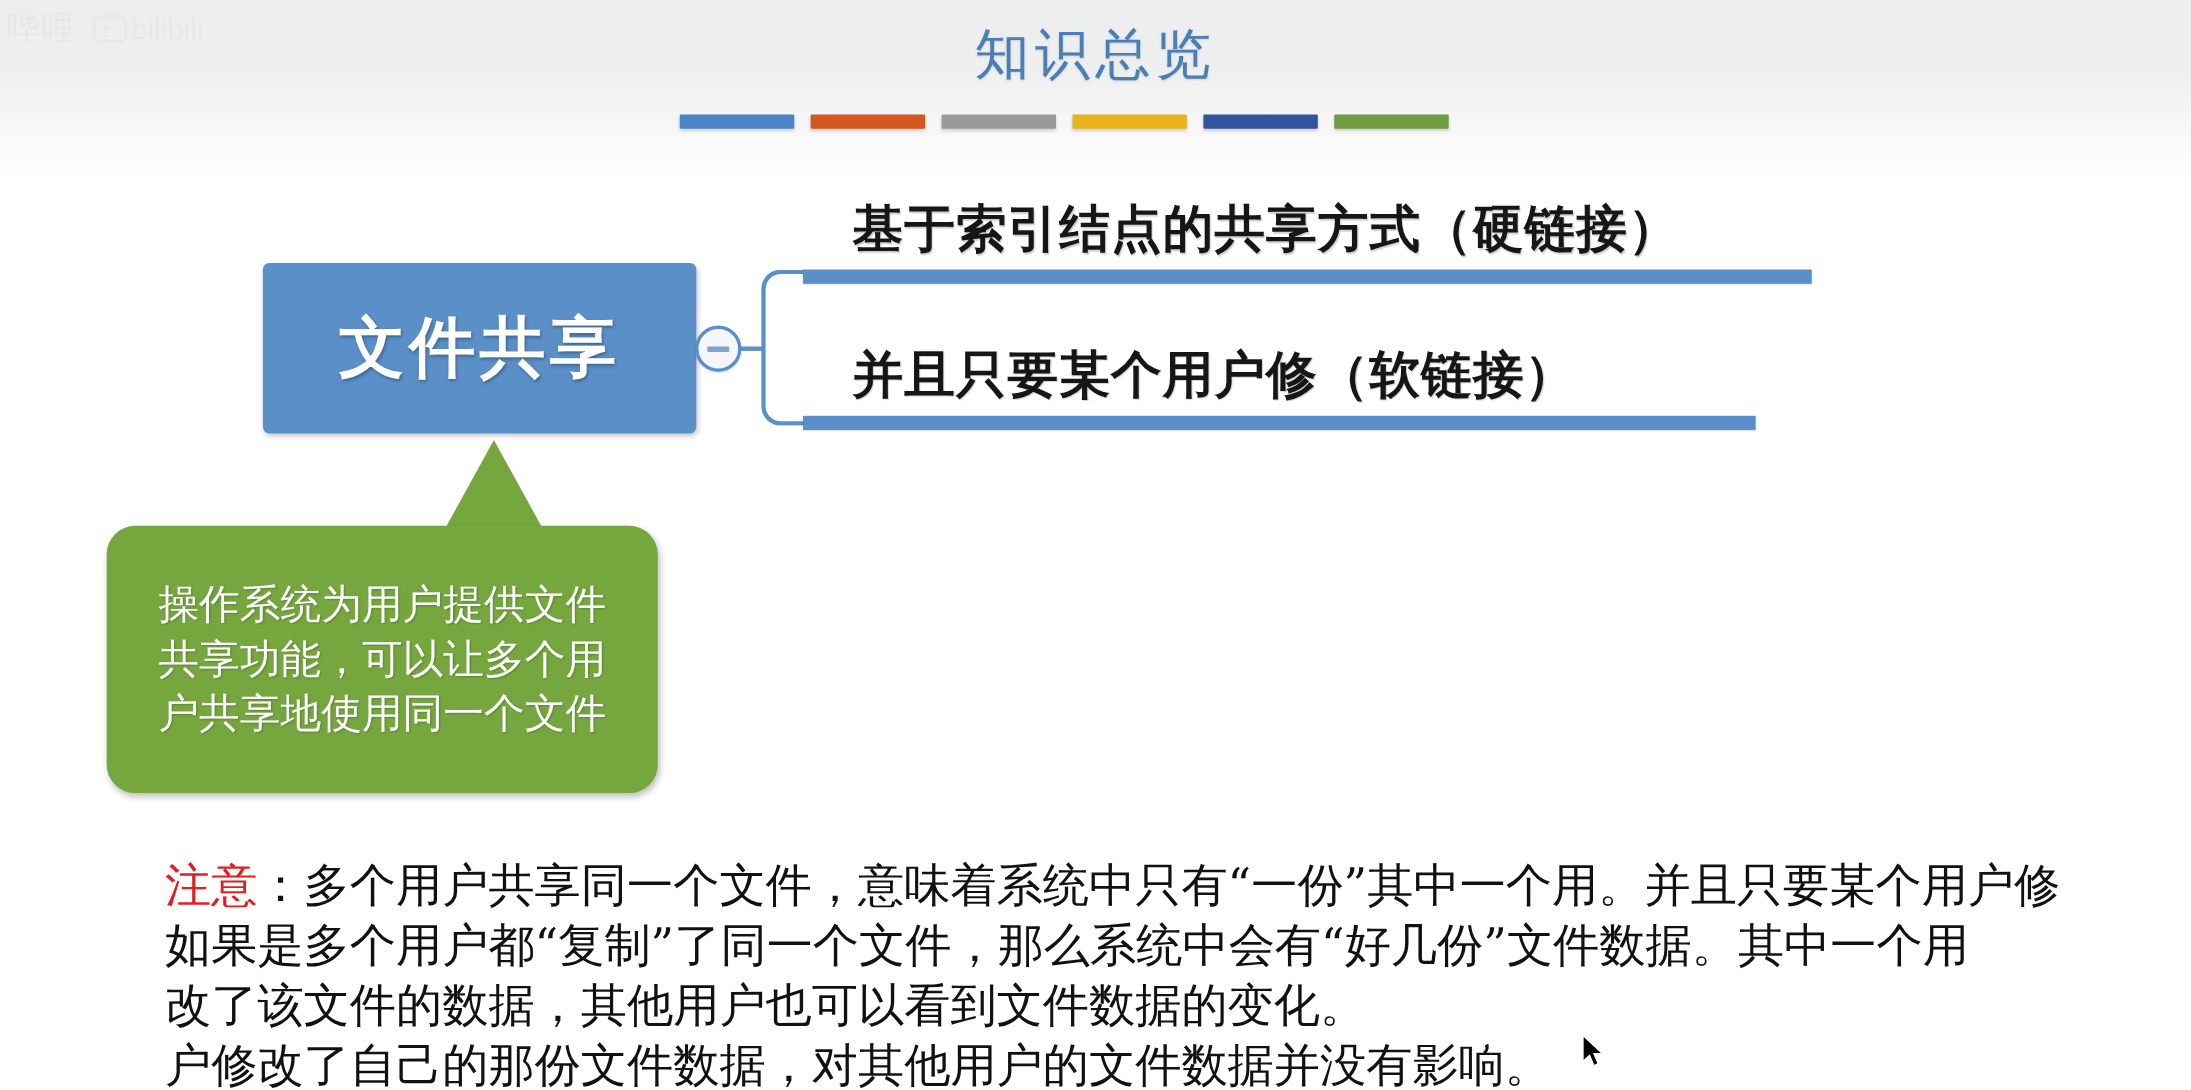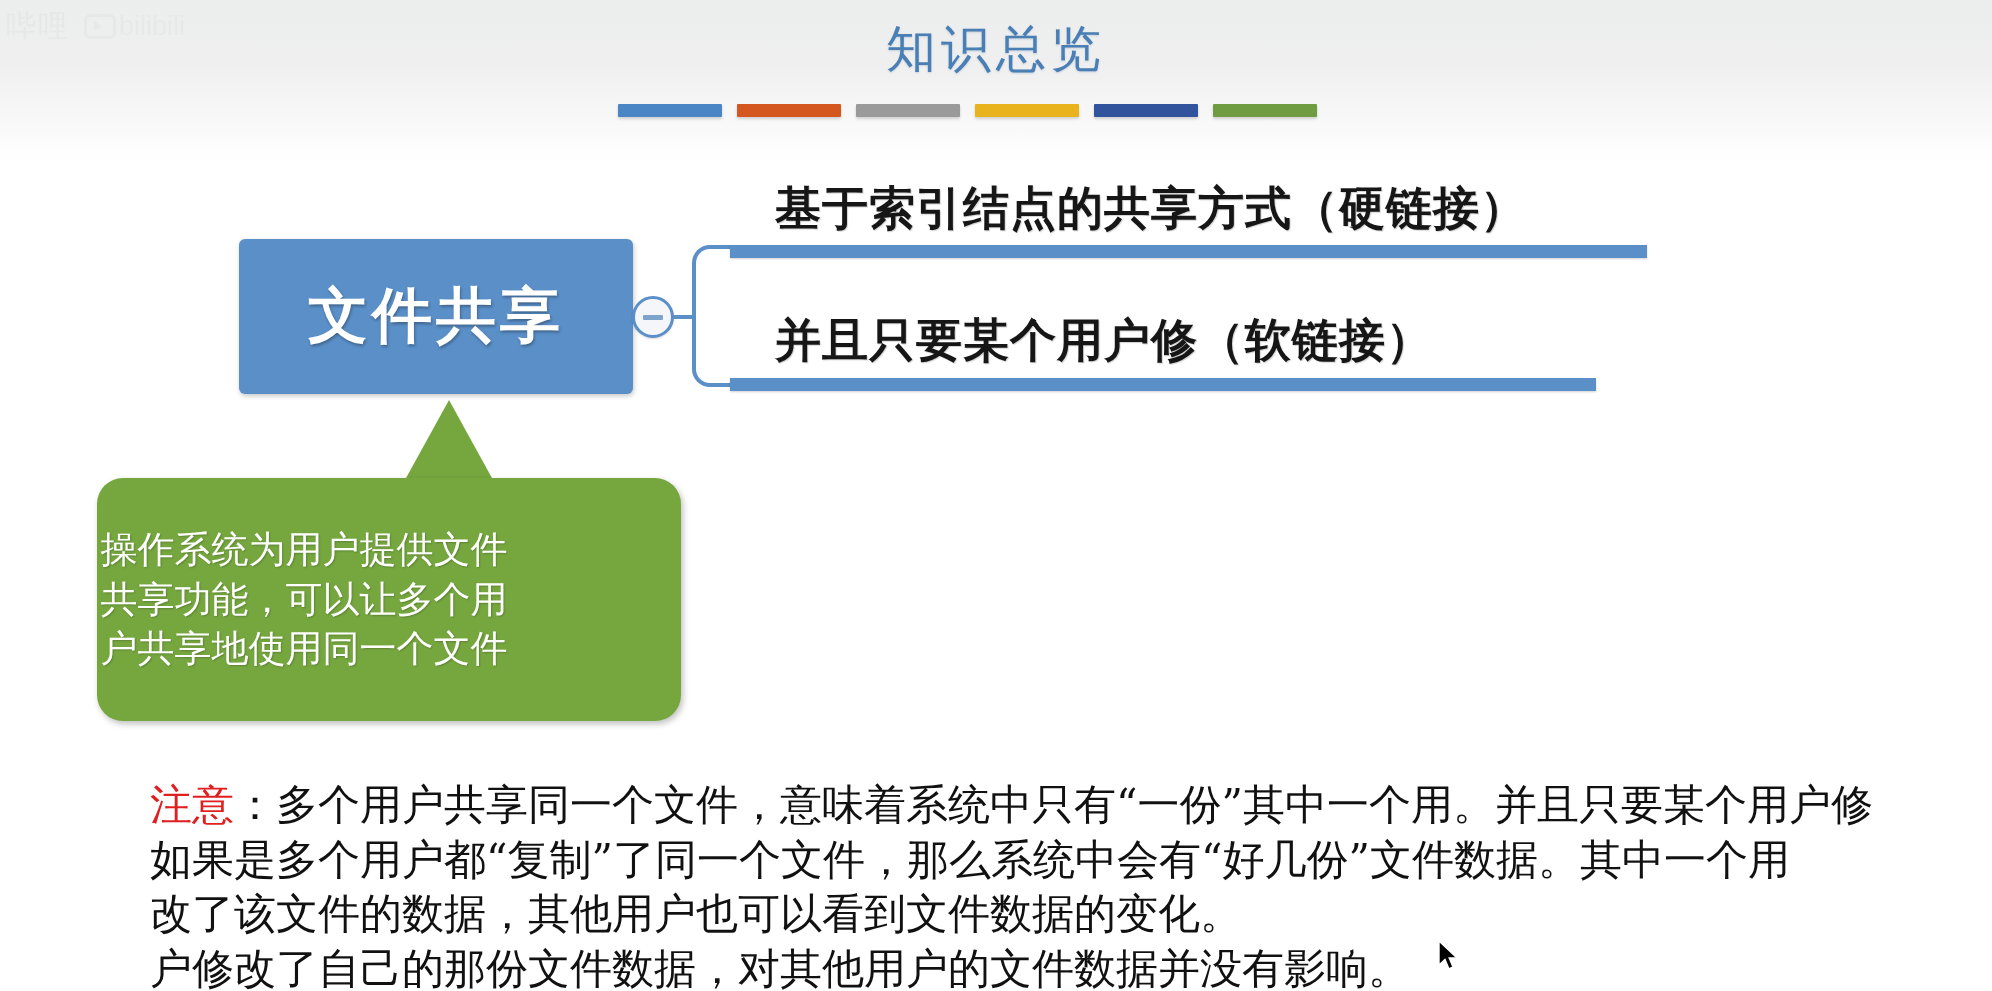--- a/index.html
+++ b/index.html
@@ -218,28 +218,28 @@
     height: 13px;
     background: #5a8fc8;
     box-shadow: 0 1px 2px rgba(0,0,0,0.18);
   }
 
   
   .callout {
     position: absolute;
     left: 97px;
     top: 478px;
-    width: 584px;
+    width: 501px;
     height: 243px;
     background: #76a73f;
     border-radius: 26px;
     box-shadow: 2px 3px 6px rgba(0,0,0,0.25);
     display: flex;
     align-items: center;
-    justify-content: flex-start;
+    justify-content: center;
   }
   .callout-tail {
     position: absolute;
     left: 395px;
     top: 400px;
     width: 0; height: 0;
     border-left: 54px solid transparent;
     border-right: 54px solid transparent;
     border-bottom: 98px solid #76a73f;
   }

